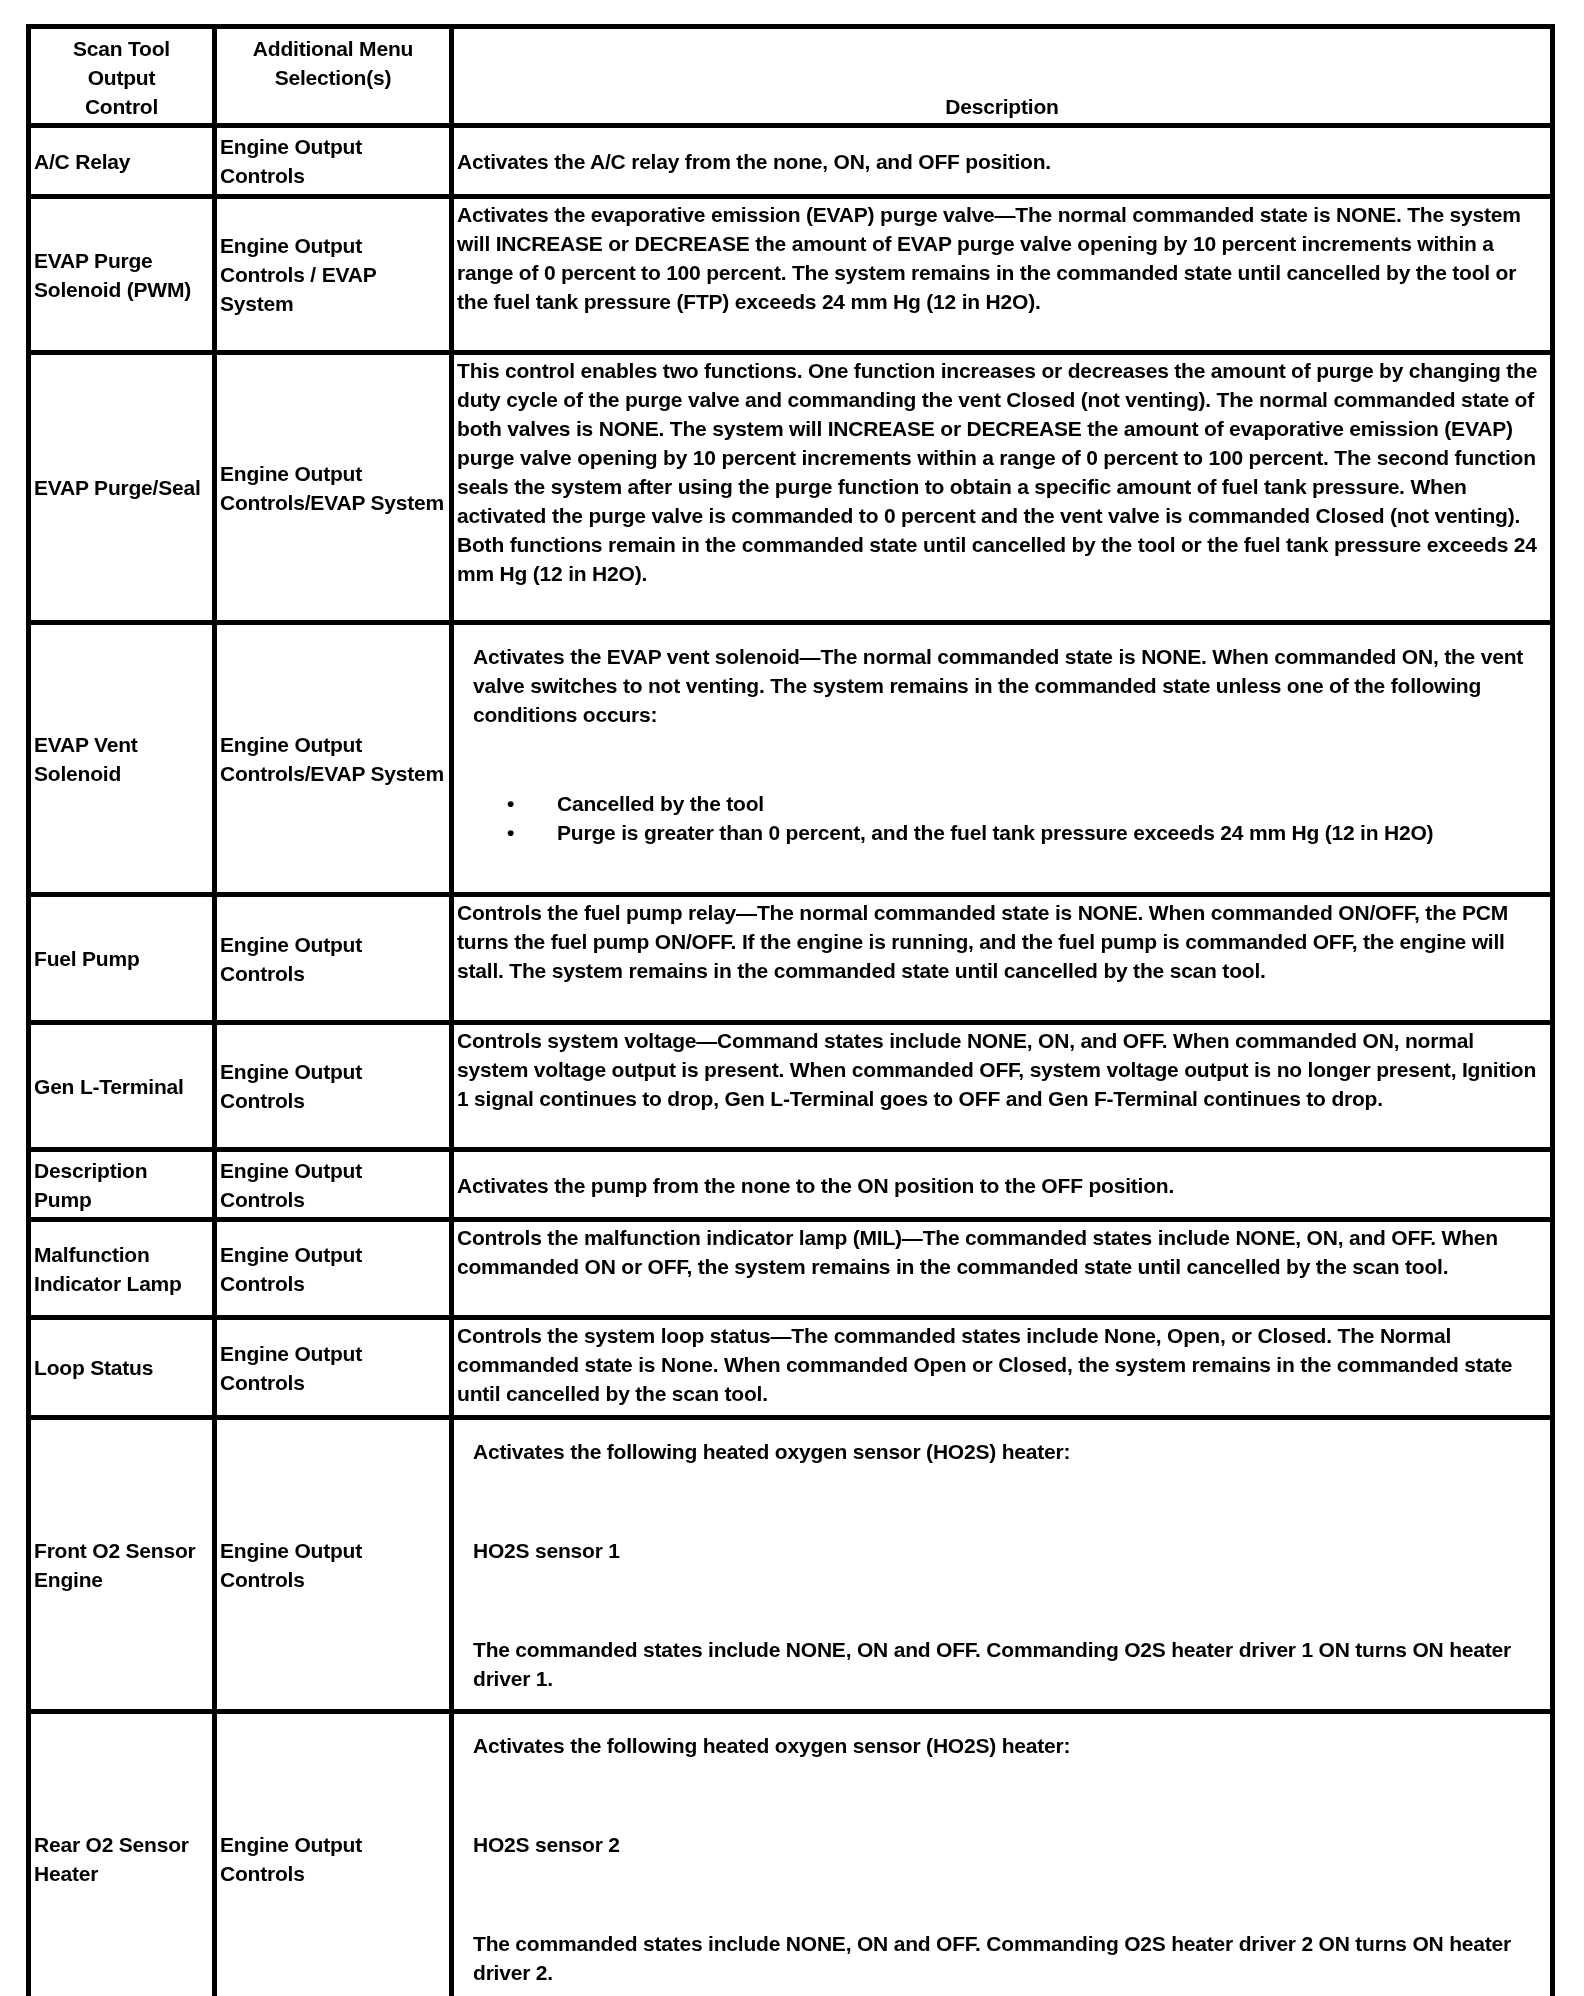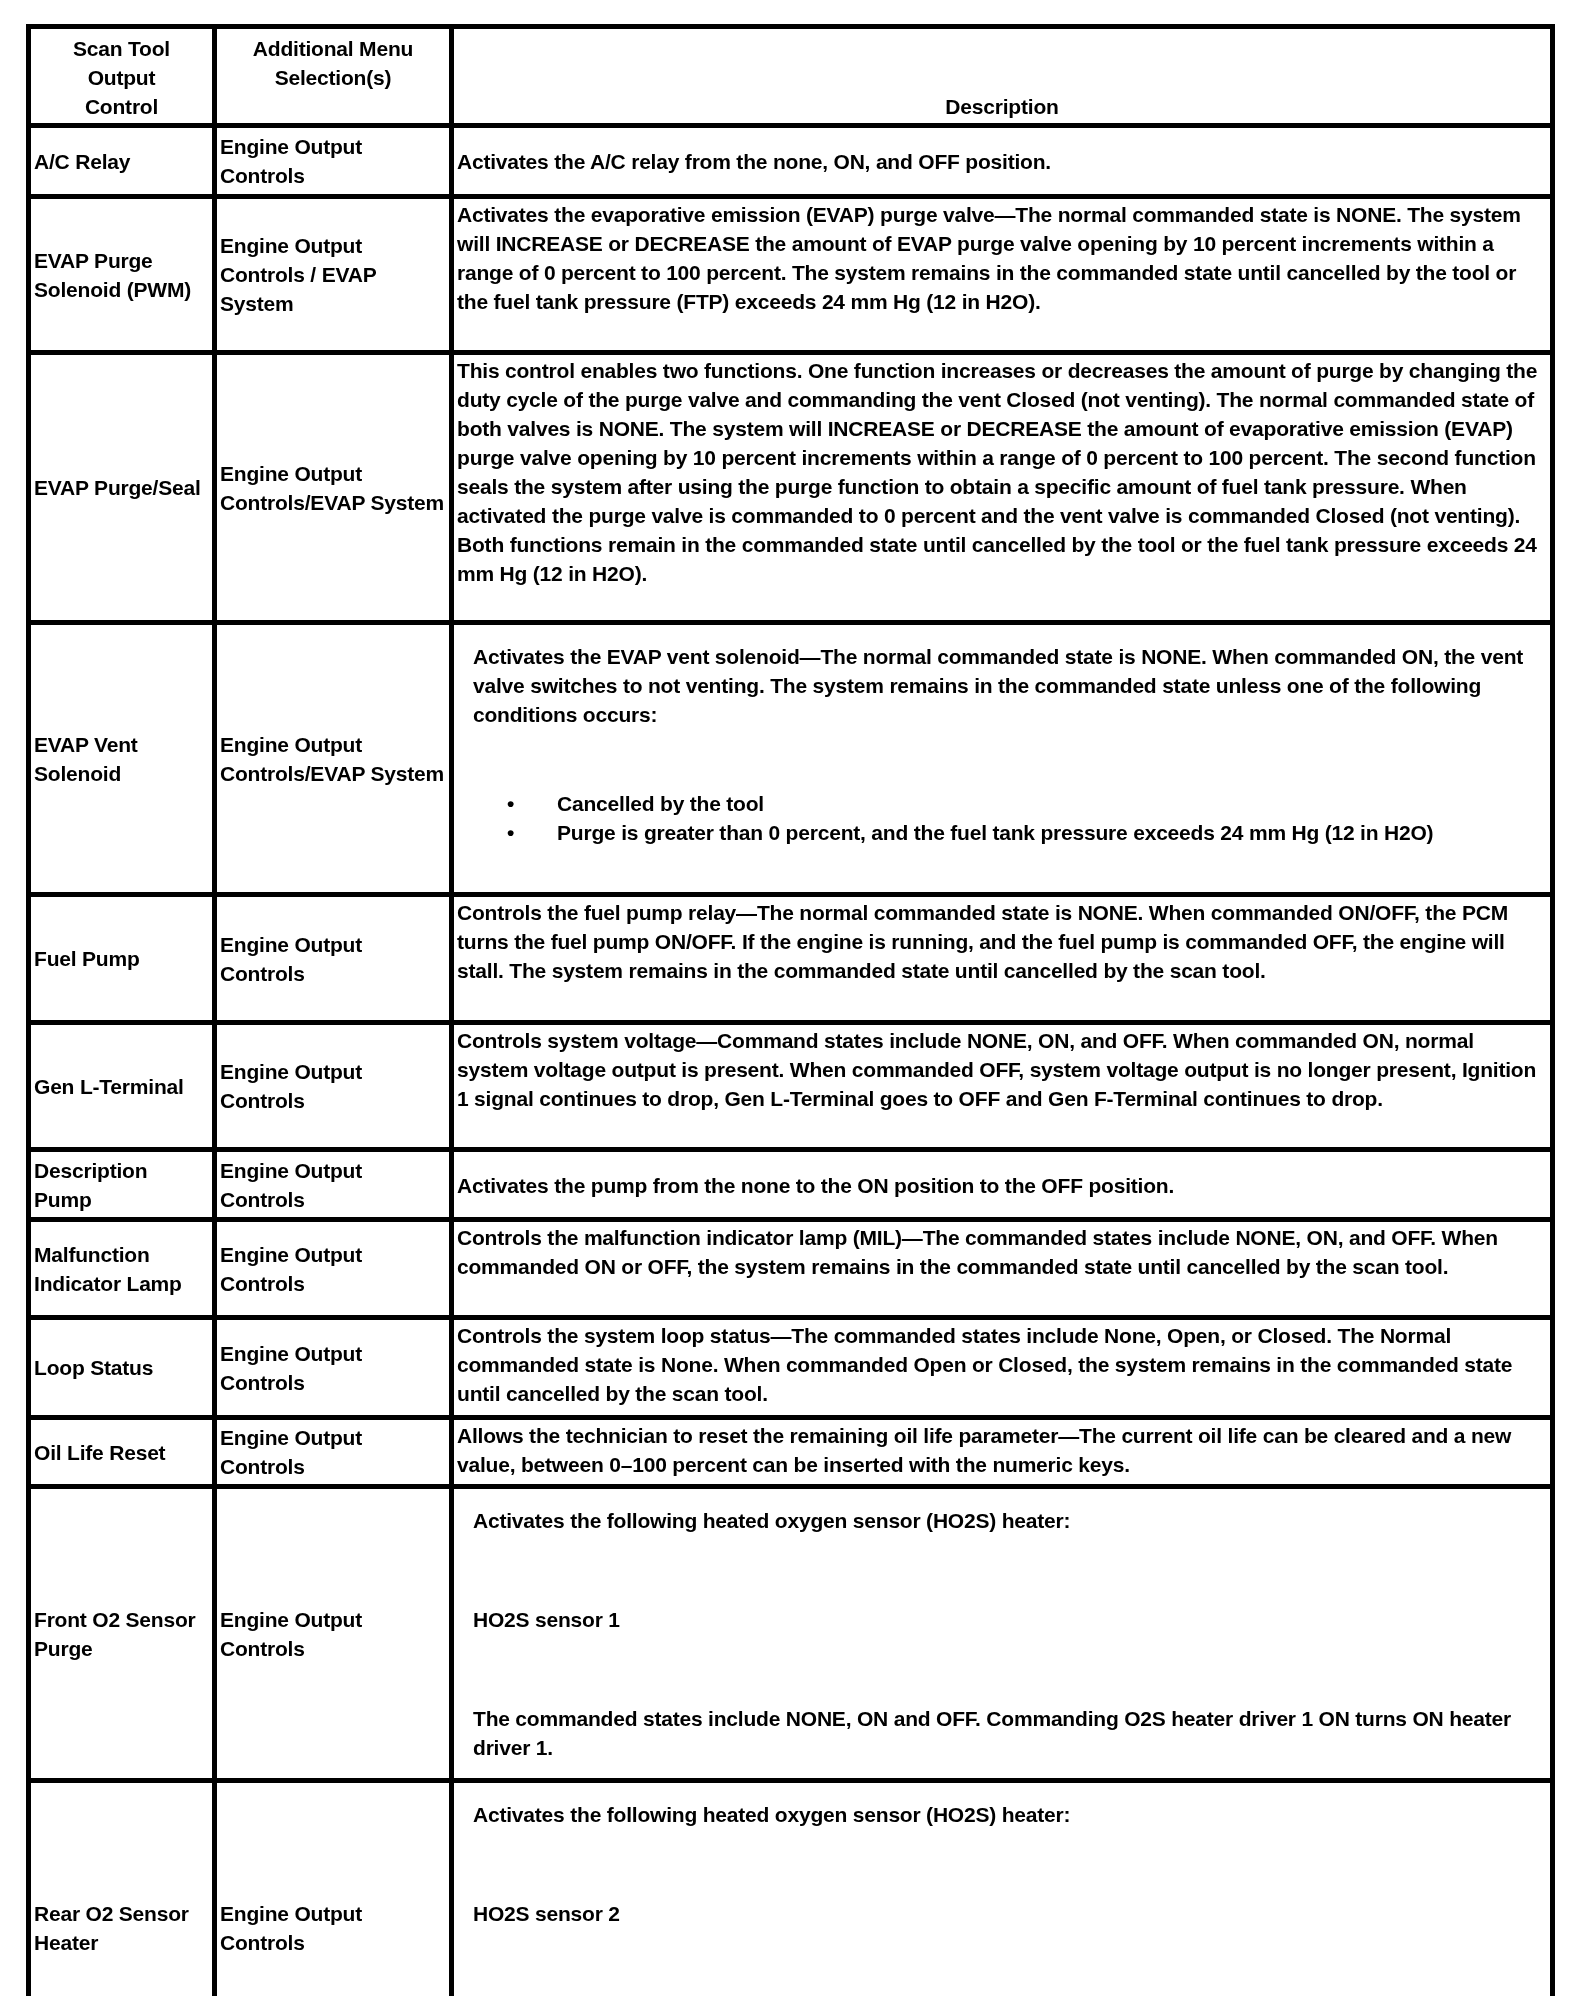--- a/index.html
+++ b/index.html
@@ -144,27 +144,22 @@
     <tr style="height:98px">
       <td>Malfunction Indicator Lamp</td>
       <td>Engine Output Controls</td>
       <td class="desc">Controls the malfunction indicator lamp (MIL)—The commanded states include NONE, ON, and OFF. When commanded ON or OFF, the system remains in the commanded state until cancelled by the scan tool.</td>
     </tr>
     <tr style="height:100px">
       <td>Loop Status</td>
       <td>Engine Output Controls</td>
       <td class="desc">Controls the system loop status—The commanded states include None, Open, or Closed. The Normal commanded state is None. When commanded Open or Closed, the system remains in the commanded state until cancelled by the scan tool.</td>
     </tr>
-    <tr style="height:69px">
-      <td>Oil Life Reset</td>
-      <td>Engine Output Controls</td>
-      <td class="desc">Allows the technician to reset the remaining oil life parameter—The current oil life can be cleared and a new value, between 0–100 percent can be inserted with the numeric keys.</td>
-    </tr>
     <tr style="height:206px">
-      <td>Front O2 Sensor Purge</td>
+      <td>Front O2 Sensor Engine</td>
       <td>Engine Output Controls</td>
       <td class="desc">
         <p class="para">Activates the following heated oxygen sensor (HO2S) heater:</p>
         <div class="spacer"></div>
         <p class="para">HO2S sensor 1</p>
         <div class="spacer"></div>
         <p class="para">The commanded states include NONE, ON and OFF. Commanding O2S heater driver 1 ON turns ON heater driver 1.</p>
       </td>
     </tr>
     <tr style="height:204px">

